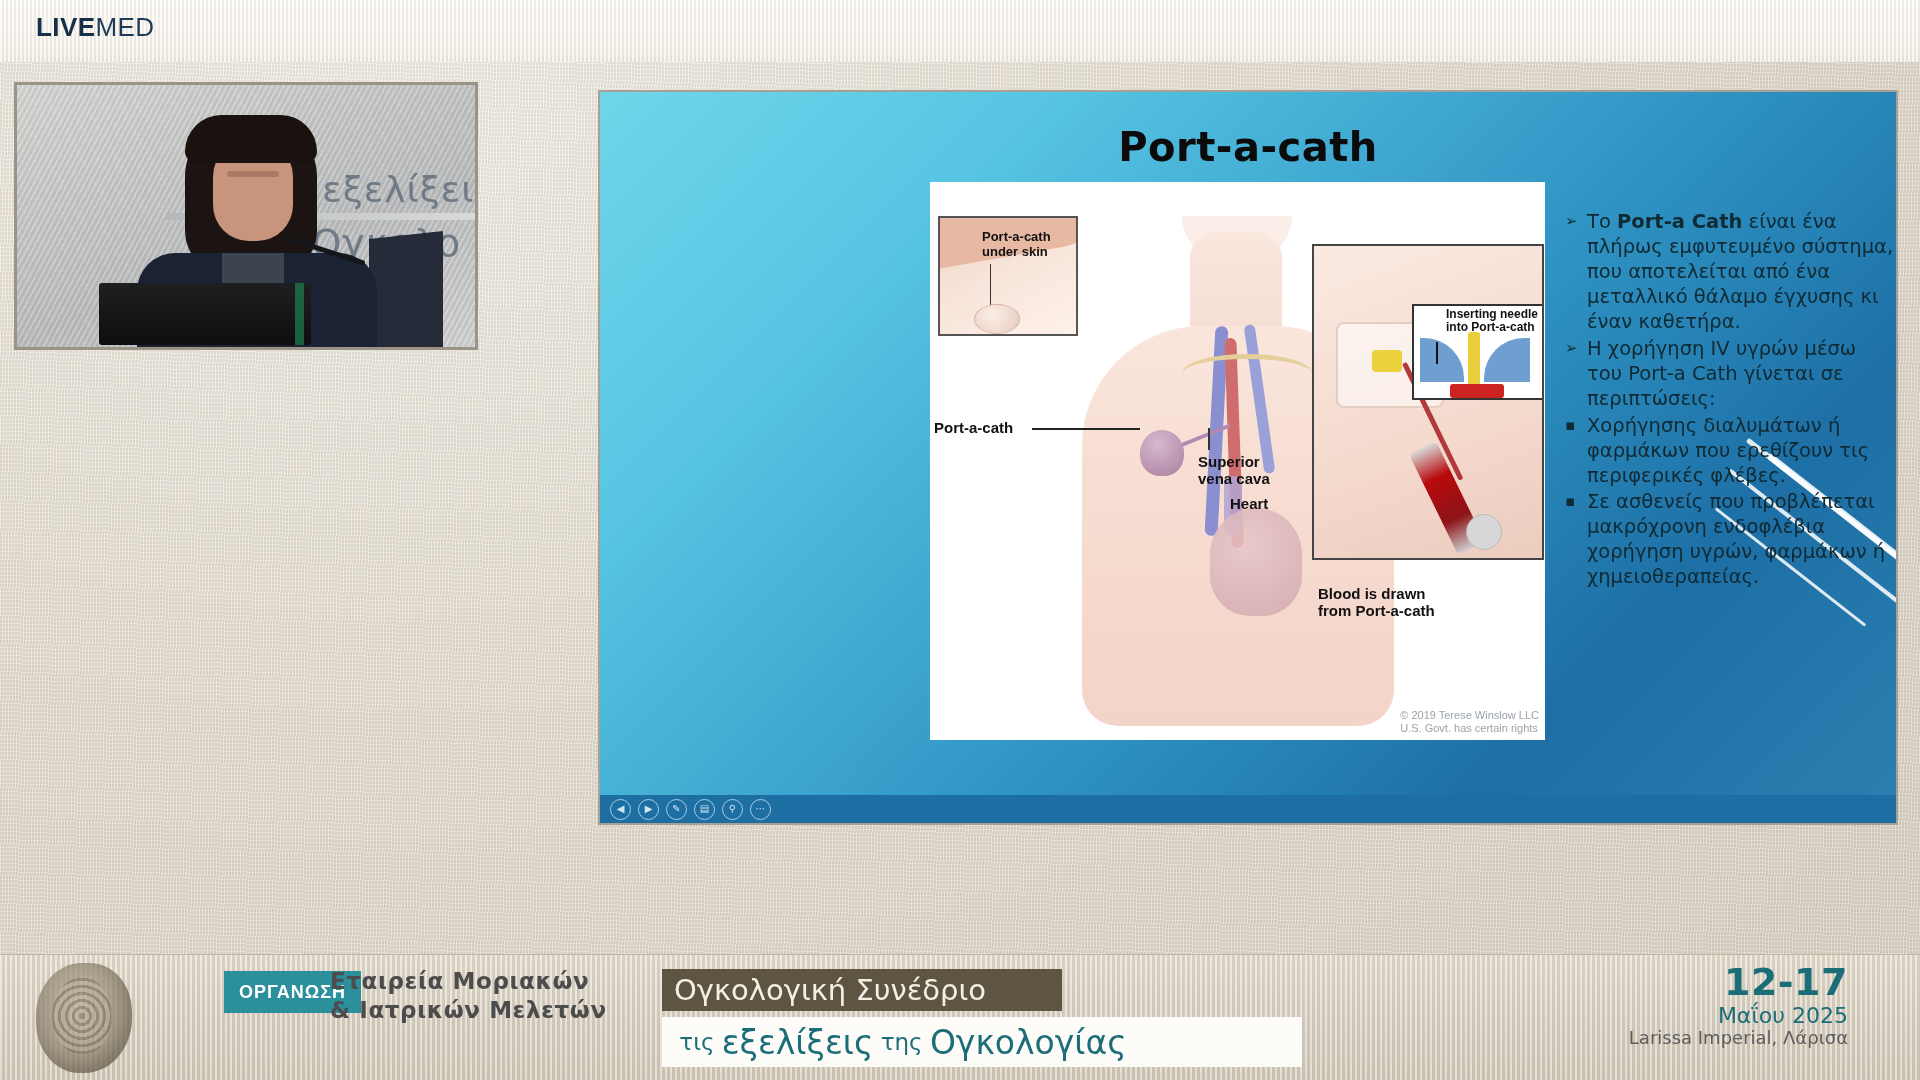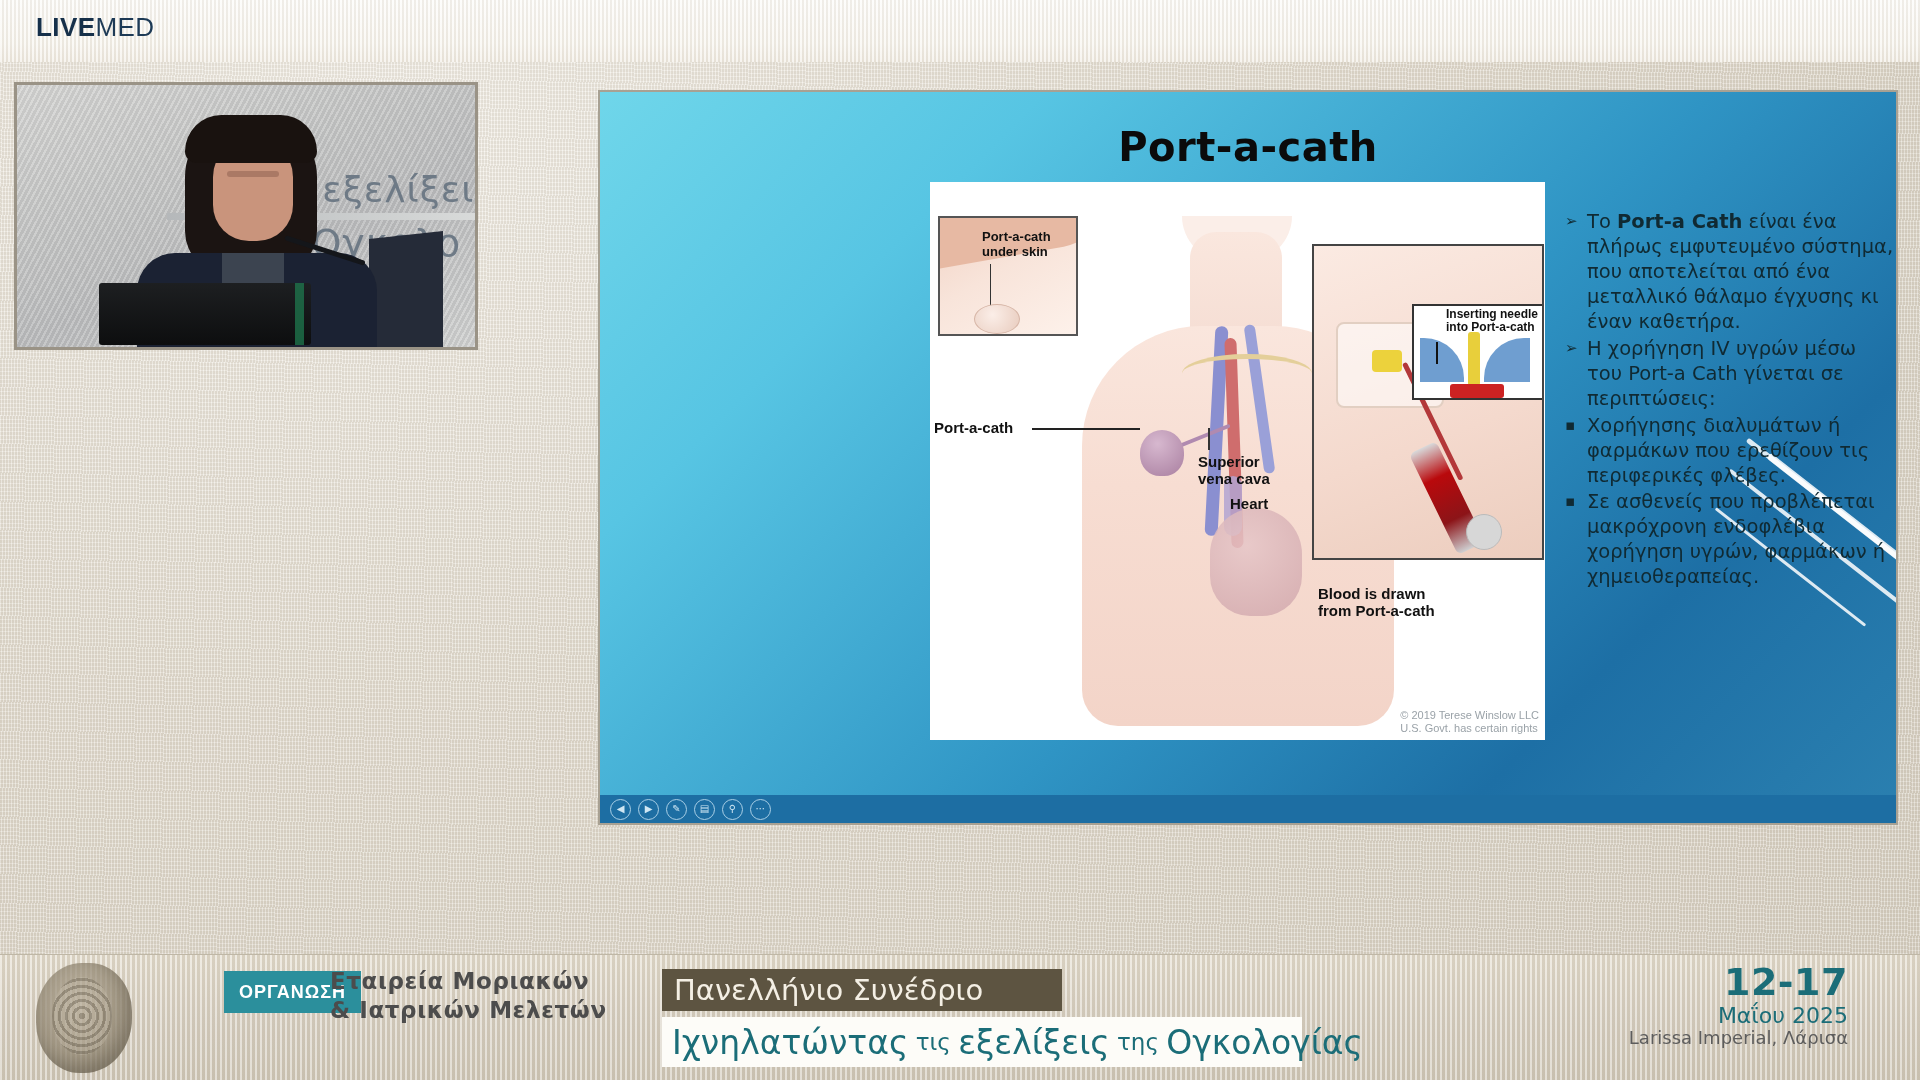--- a/index.html
+++ b/index.html
@@ -336,24 +336,23 @@
   <div id="footer">
     <div id="fossil"></div>
     <div id="orgbadge">
         <span>ΟΡΓΑΝΩΣΗ</span>
       </div>
     <div id="orgname">
       <div>Εταιρεία Μοριακών</div>
       <div>&amp; Ιατρικών Μελετών</div>
     </div>
     <div id="congress-bar">
-        <span>Πανελλήνιο Συνέδριο</span>
+        <span>Ογκολογική Συνέδριο</span>
       </div>
     <div id="theme-bar">
-      <span class="t">Ιχνηλατώντας</span>
         <span class="t sm">&nbsp;</span>
         <span class="t sm">τις</span>
         <span class="t sm">&nbsp;</span>
         <span class="t">εξελίξεις</span>
         <span class="t sm">&nbsp;</span>
         <span class="t sm">της</span>
         <span class="t sm">&nbsp;</span>
         <span class="t">Ογκολογίας</span>
     </div>
     <div id="dates">

